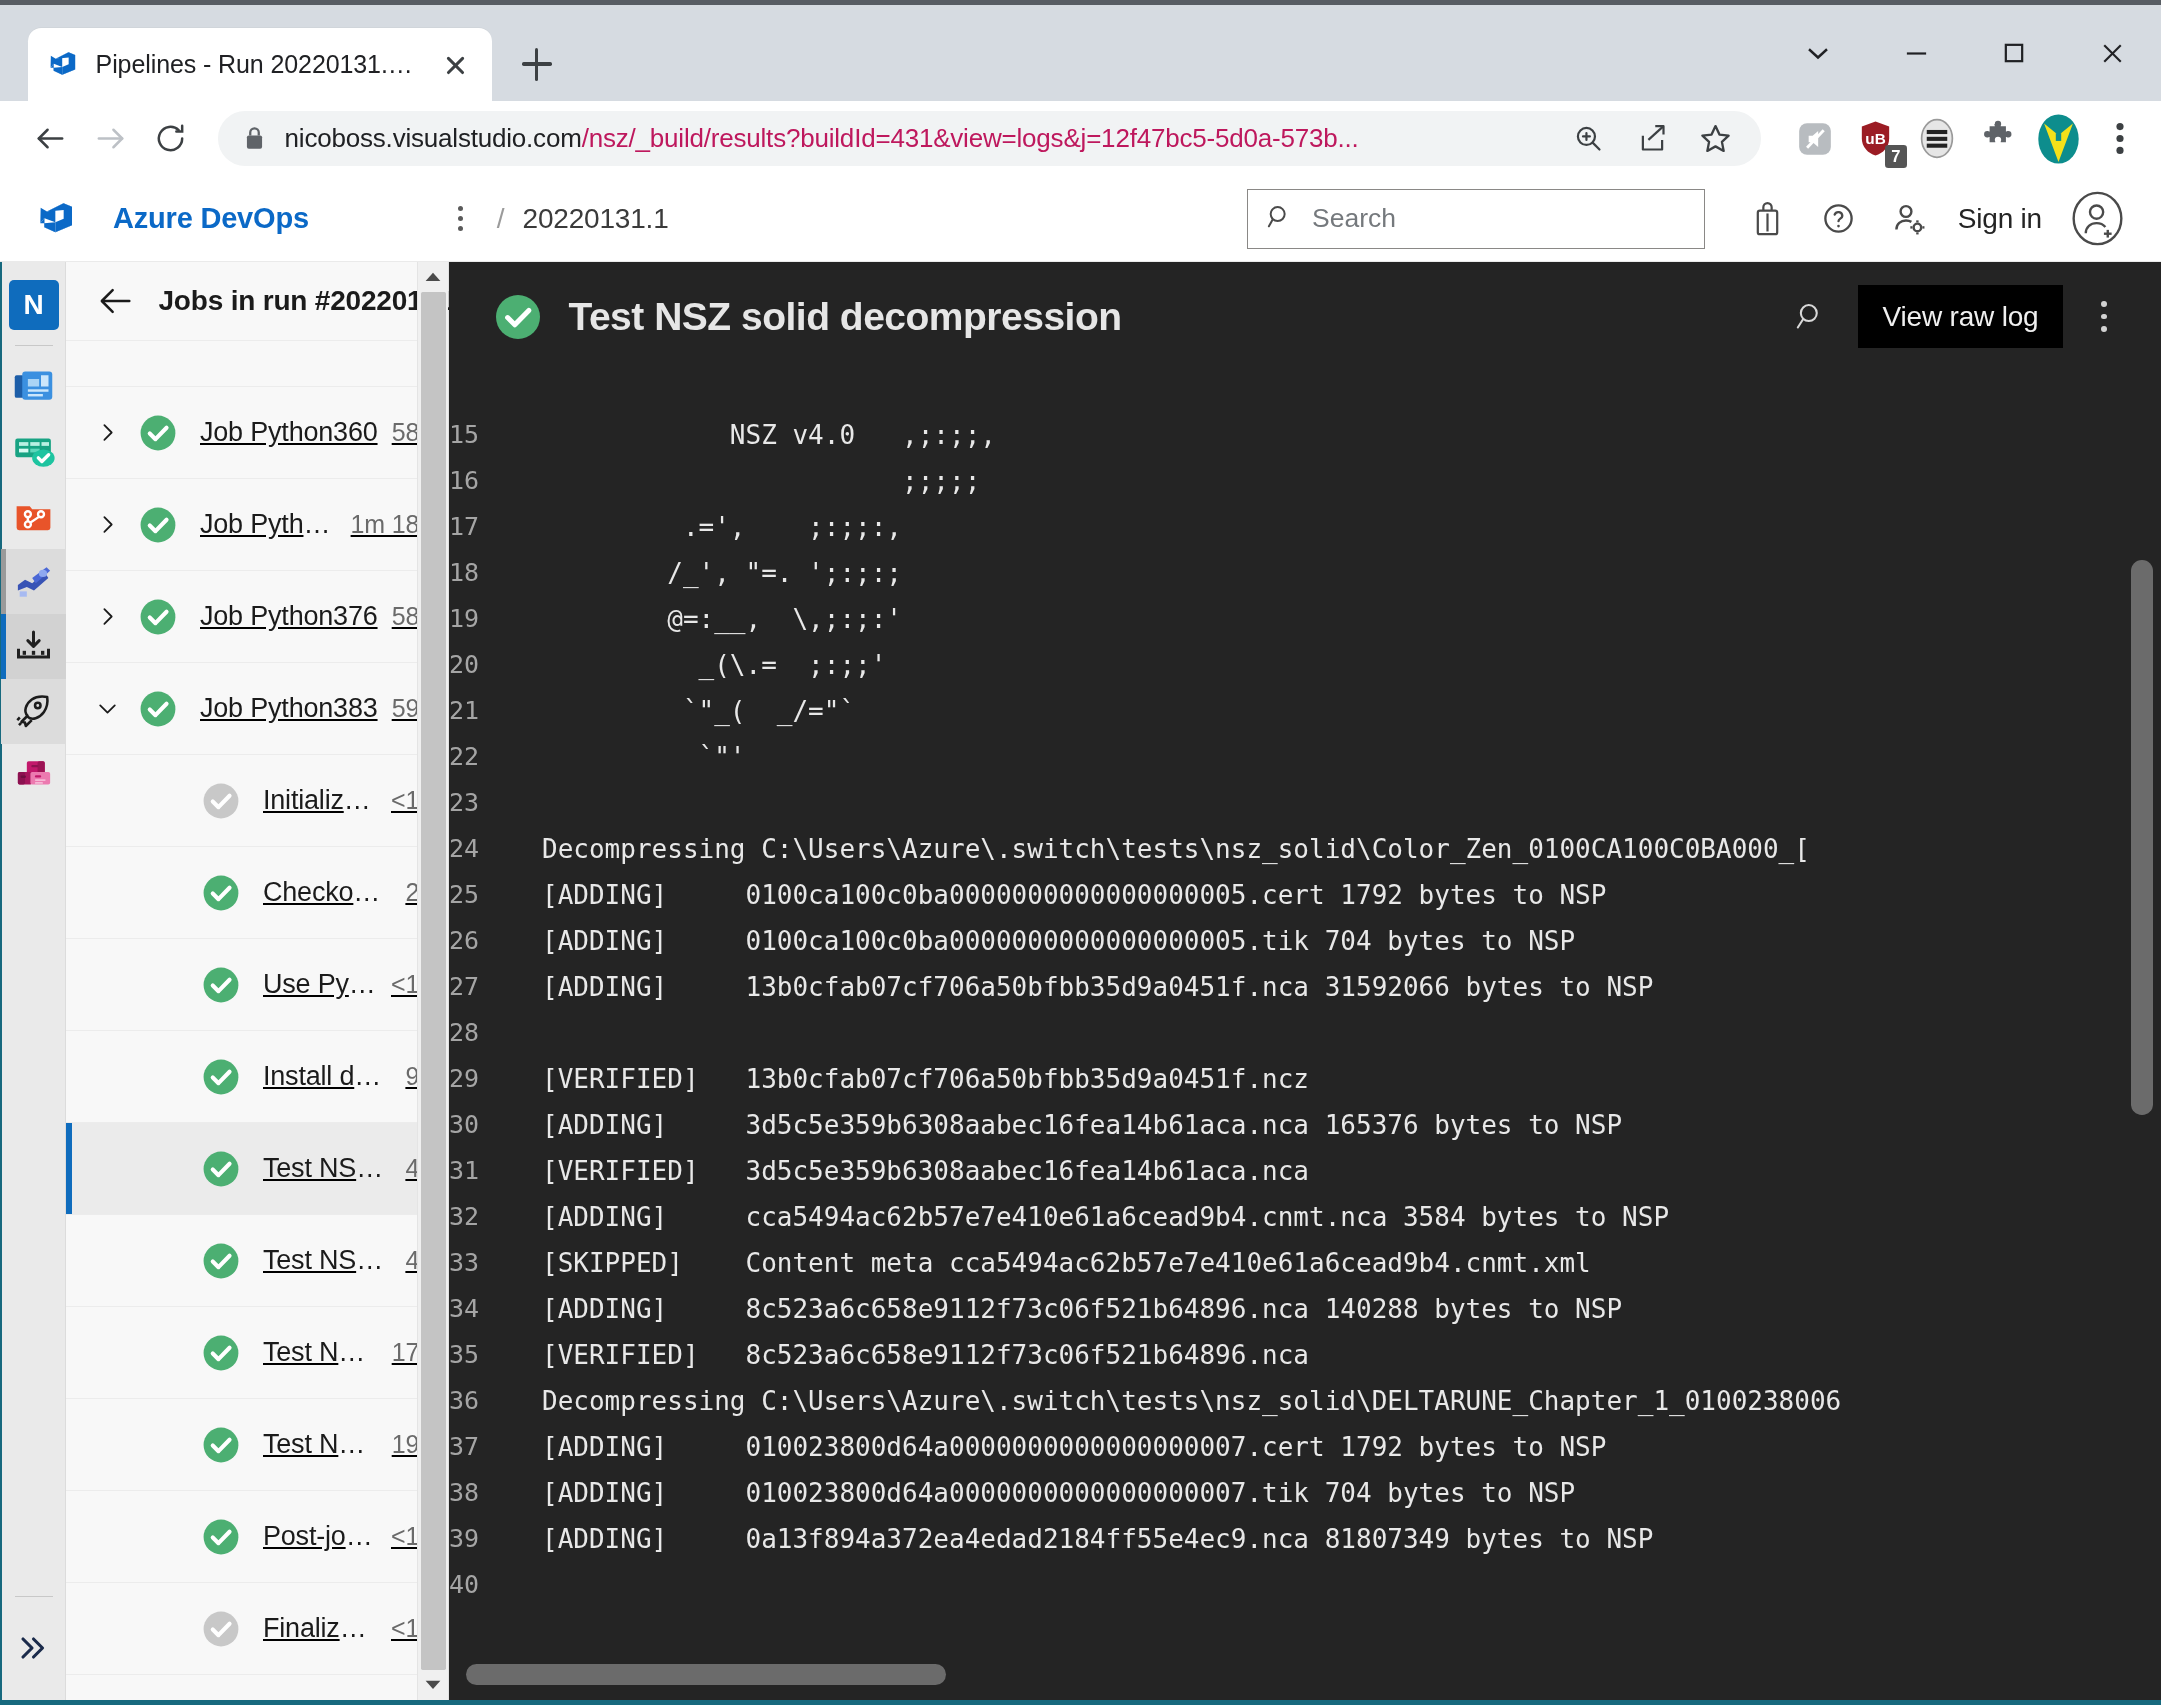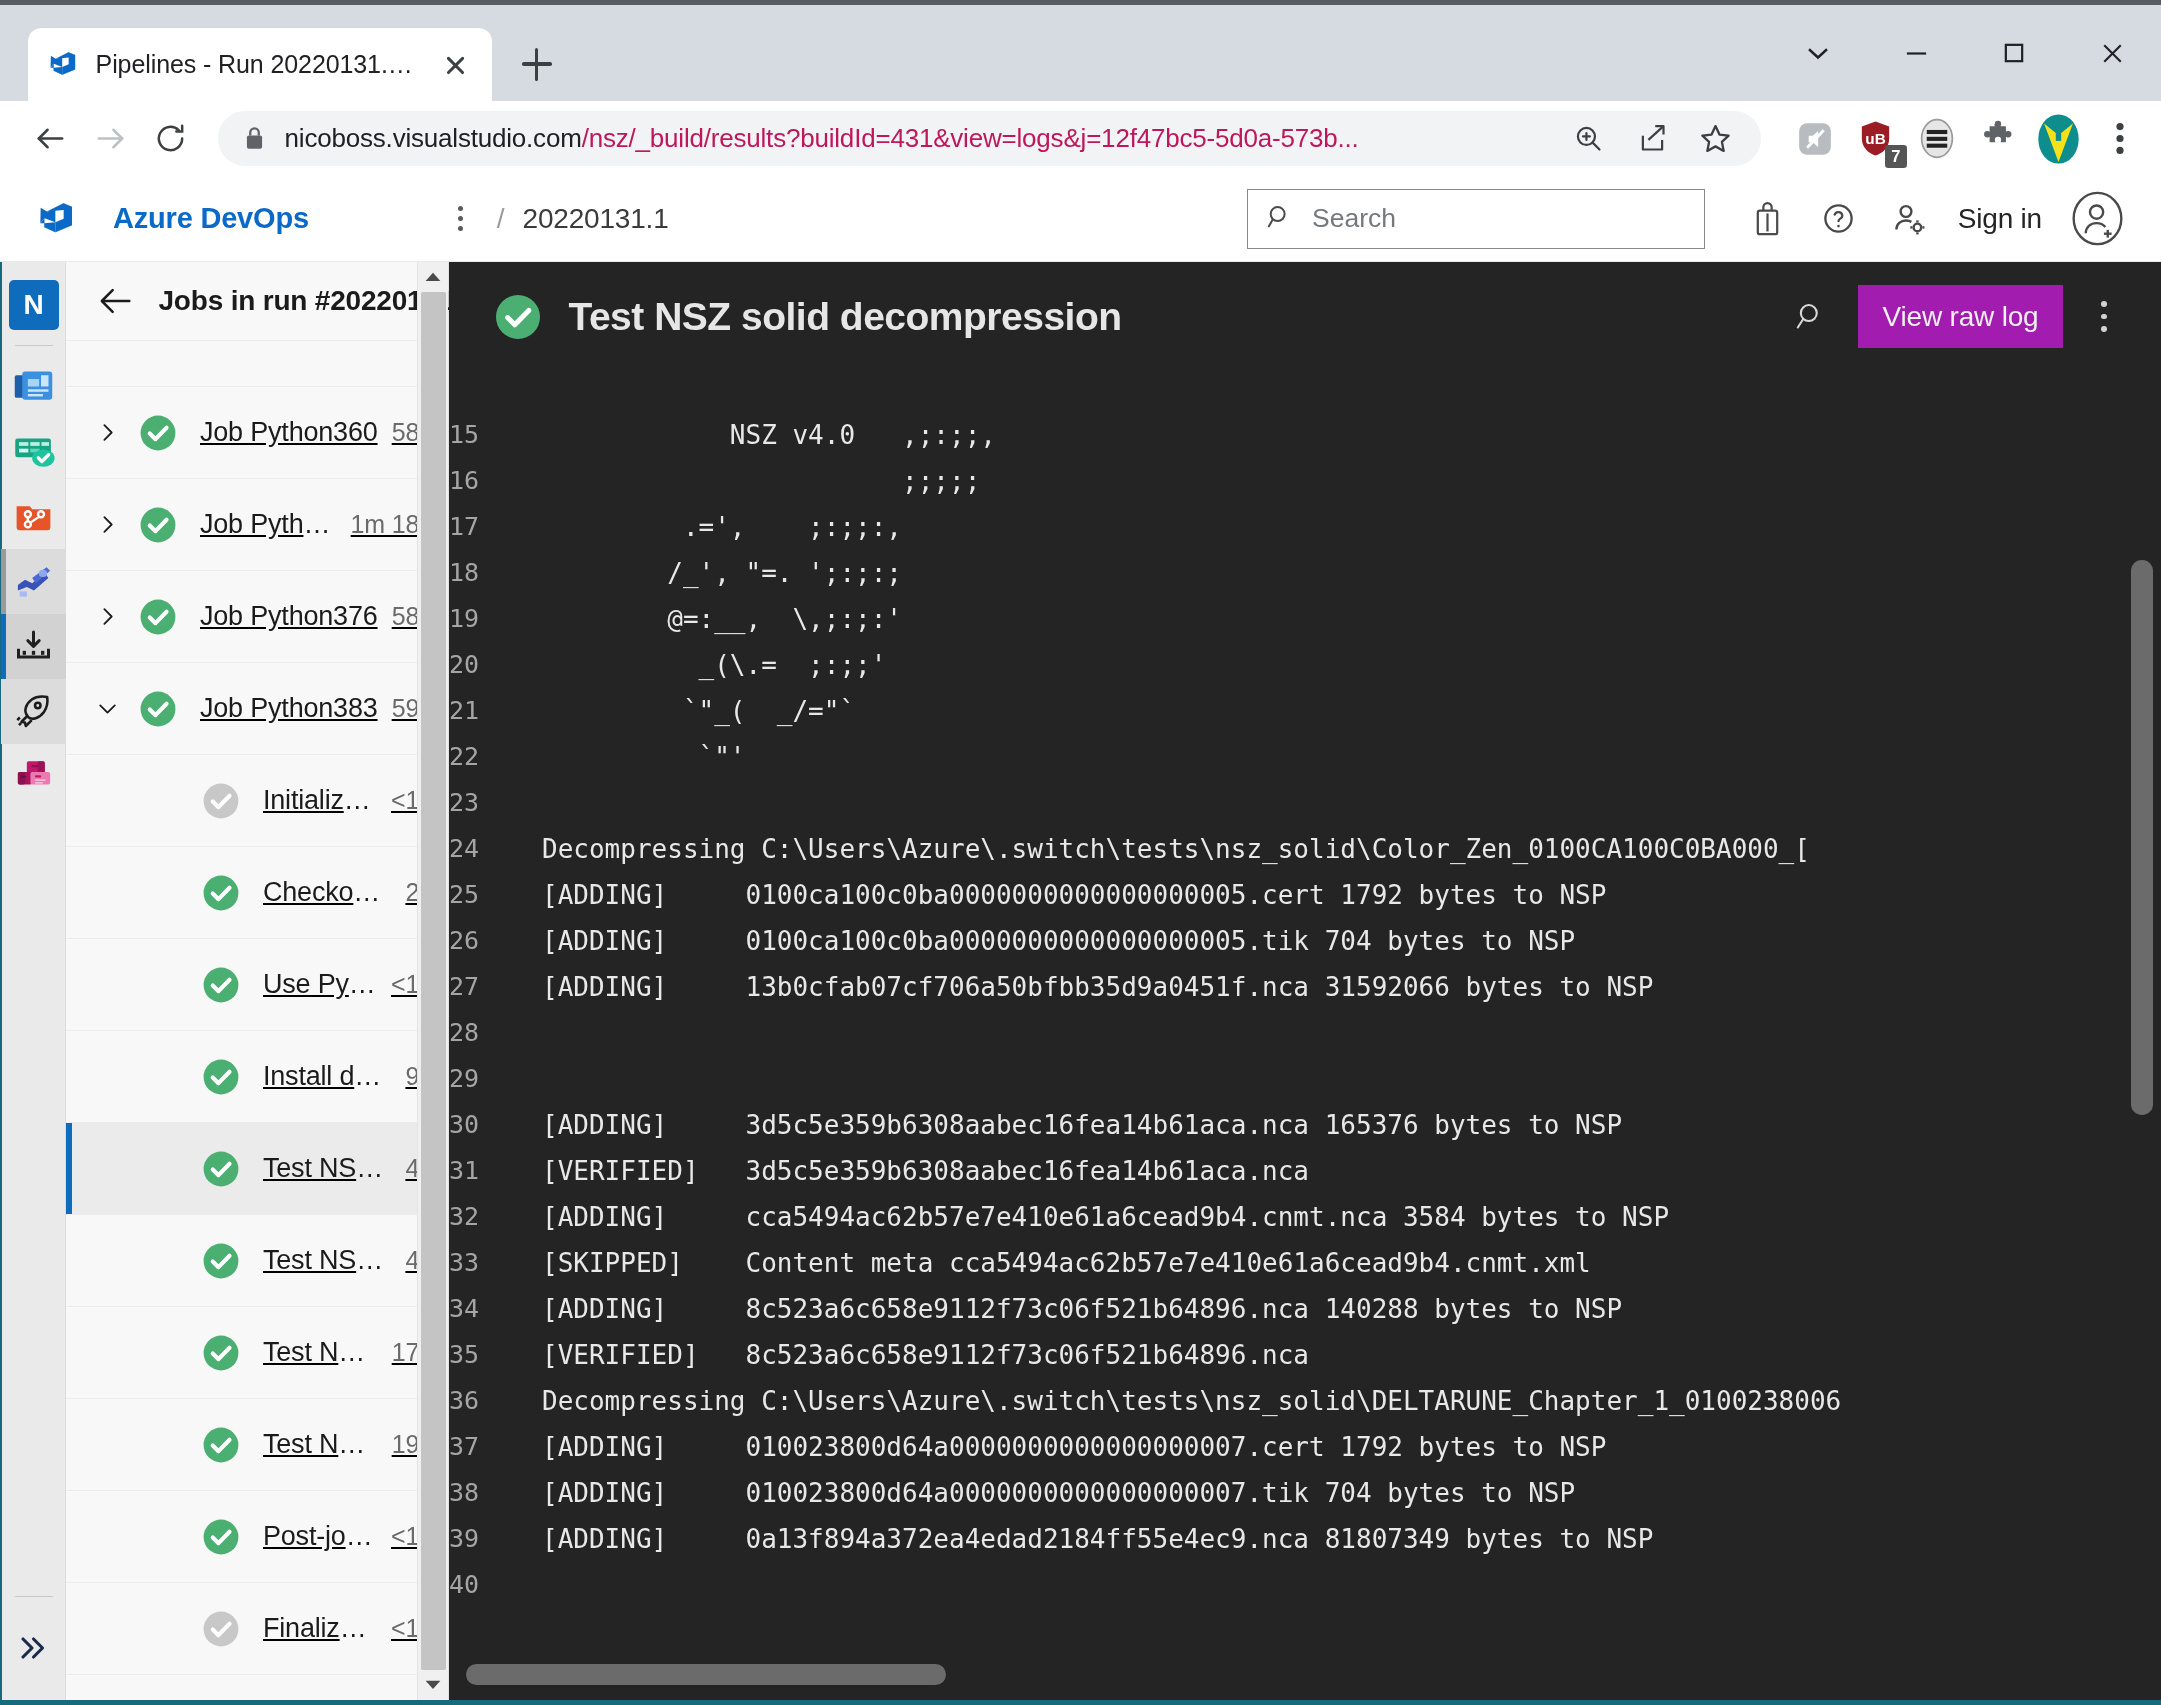--- a/index.html
+++ b/index.html
@@ -144,21 +144,21 @@
   #sb-thumb { position:absolute; left:2.5px; right:2.5px; top:30px; bottom:30px; background:#c4c4c4; border-radius:1.7px; }
 
   
   #log { flex:1 1 auto; background:#242424; display:flex; flex-direction:column; min-width:0; position:relative;gap:28px; }
   #log-header { height:109px; display:flex; align-items:center; padding:0 28px 0 45px; flex:0 0 auto; }
   #log-status { width:48px; height:48px; flex:0 0 auto; }
   #log-title { font-size:39px; font-weight:bold; color:#e6e6e6; margin-left:26.5px; letter-spacing:-0.5px; white-space:nowrap; }
   #log-actions { margin-left:auto; display:flex; align-items:center; gap:5px; }
   #log-search-btn { width:63px; height:63px; display:flex; align-items:center; justify-content:center; cursor:pointer; }
   #raw-log-btn {
-    background:#a21caf; color:#f0f0f0; font-size:28px; height:63px;
+    background:#000000; color:#f0f0f0; font-size:28px; height:63px;
     display:flex; align-items:center; padding:0 25px; cursor:pointer; margin-left:11.6px;
     letter-spacing:-0.2px; white-space:nowrap;
   }
   #log-kebab { width:58px; height:63px; display:flex; flex-direction:column; align-items:center;
                justify-content:center; gap:6.6px; cursor:pointer; margin-left:6.6px; }
   #log-kebab i { width:5.8px; height:5.8px; background:#d2d2d2; border-radius:50%; }
 
   #log-body { flex:1 1 auto; position:relative; overflow:hidden; padding-top:13.2px; }
   .logline { display:flex; align-items:flex-start; height:46px; white-space:pre; }
   .ln {
@@ -735,21 +735,21 @@
             <div class="logline"><span class="ln">19</span><span class="lt">        @=:__,  \,;:;:'</span></div>
             <div class="logline"><span class="ln">20</span><span class="lt">          _(\.=  ;:;;'</span></div>
             <div class="logline"><span class="ln">21</span><span class="lt">         `"_(  _/="`</span></div>
             <div class="logline"><span class="ln">22</span><span class="lt">          `"'</span></div>
             <div class="logline"><span class="ln">23</span><span class="lt"></span></div>
             <div class="logline"><span class="ln">24</span><span class="lt">Decompressing C:\Users\Azure\.switch\tests\nsz_solid\Color_Zen_0100CA100C0BA000_[</span></div>
             <div class="logline"><span class="ln">25</span><span class="lt">[ADDING]     0100ca100c0ba0000000000000000005.cert 1792 bytes to NSP</span></div>
             <div class="logline"><span class="ln">26</span><span class="lt">[ADDING]     0100ca100c0ba0000000000000000005.tik 704 bytes to NSP</span></div>
             <div class="logline"><span class="ln">27</span><span class="lt">[ADDING]     13b0cfab07cf706a50bfbb35d9a0451f.nca 31592066 bytes to NSP</span></div>
             <div class="logline"><span class="ln">28</span><span class="lt"></span></div>
-            <div class="logline"><span class="ln">29</span></div>
+            <div class="logline"><span class="ln">29</span><span class="lt">[VERIFIED]   13b0cfab07cf706a50bfbb35d9a0451f.ncz</span></div>
             <div class="logline"><span class="ln">30</span><span class="lt">[ADDING]     3d5c5e359b6308aabec16fea14b61aca.nca 165376 bytes to NSP</span></div>
             <div class="logline"><span class="ln">31</span><span class="lt">[VERIFIED]   3d5c5e359b6308aabec16fea14b61aca.nca</span></div>
             <div class="logline"><span class="ln">32</span><span class="lt">[ADDING]     cca5494ac62b57e7e410e61a6cead9b4.cnmt.nca 3584 bytes to NSP</span></div>
             <div class="logline"><span class="ln">33</span><span class="lt">[SKIPPED]    Content meta cca5494ac62b57e7e410e61a6cead9b4.cnmt.xml</span></div>
             <div class="logline"><span class="ln">34</span><span class="lt">[ADDING]     8c523a6c658e9112f73c06f521b64896.nca 140288 bytes to NSP</span></div>
             <div class="logline"><span class="ln">35</span><span class="lt">[VERIFIED]   8c523a6c658e9112f73c06f521b64896.nca</span></div>
             <div class="logline"><span class="ln">36</span><span class="lt">Decompressing C:\Users\Azure\.switch\tests\nsz_solid\DELTARUNE_Chapter_1_0100238006</span></div>
             <div class="logline"><span class="ln">37</span><span class="lt">[ADDING]     010023800d64a0000000000000000007.cert 1792 bytes to NSP</span></div>
             <div class="logline"><span class="ln">38</span><span class="lt">[ADDING]     010023800d64a0000000000000000007.tik 704 bytes to NSP</span></div>
             <div class="logline"><span class="ln">39</span><span class="lt">[ADDING]     0a13f894a372ea4edad2184ff55e4ec9.nca 81807349 bytes to NSP</span></div>

